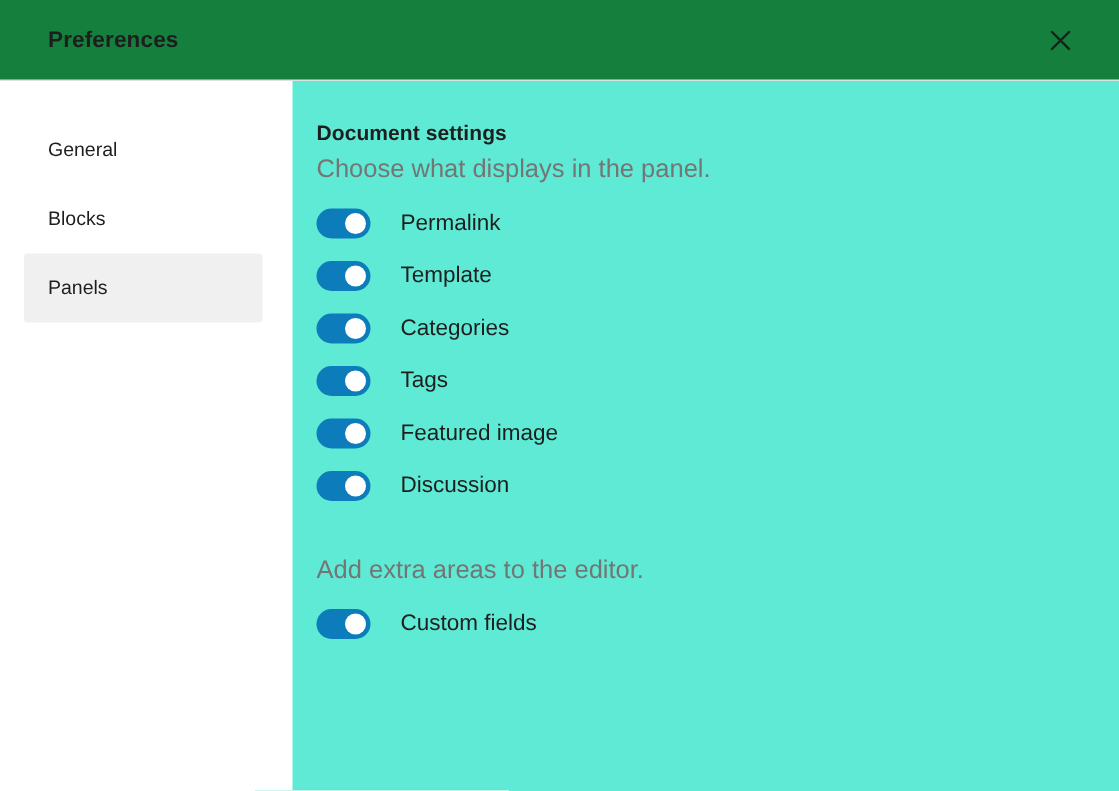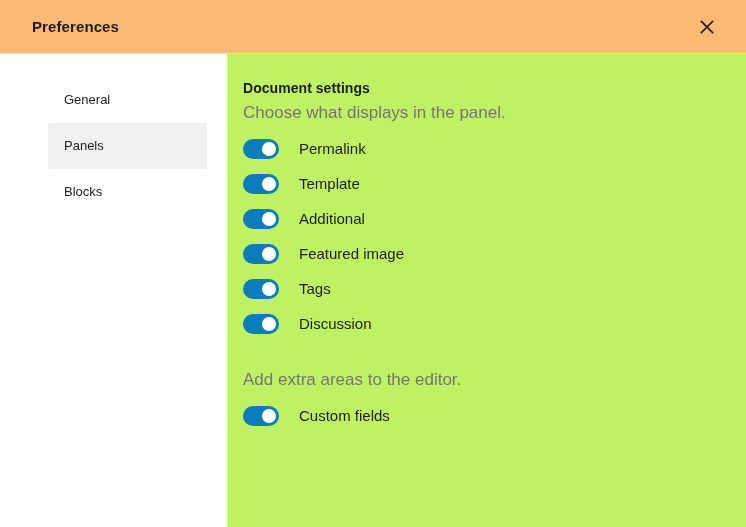--- a/index.html
+++ b/index.html
@@ -25,21 +25,21 @@
     flex-direction: column;
     overflow: hidden;
   }
 
   
   .modal-header {
     position: relative;
     height: 54px;
     flex: 0 0 54px;
     border-bottom: 1px solid #e0e0e0;
-    background: #fdba74;
+    background: #15803d;
     display: flex;
     align-items: center;
     box-sizing: border-box;
   }
   .modal-title {
     position: absolute;
     left: 32px;
     top: 17px;
     font-size: 15px;
     font-weight: 700;
@@ -64,22 +64,21 @@
     color: #1e1e1e;
   }
   .close-button svg { display: block; }
 
   
   .modal-body {
     flex: 1 1 auto;
     display: flex;
     align-items: stretch;
     min-height: 0;
-    background: #bef264;
-    margin-left: 32px;
+    background: #5eead4;
   }
 
   
   .sidebar {
     flex: 0 0 195px;
     width: 195px;
     padding-top: 23px;
     box-sizing: border-box;
     background: #ffffff;
   }
@@ -206,27 +205,27 @@
   <div class="modal-body">
 
     <nav class="sidebar">
       <ul class="sidebar-list" id="sidebar-list">
           <li>
             <button class="sidebar-item">
               <span>General</span>
             </button>
           </li>
           <li>
-            <button class="sidebar-item is-active">
-              <span>Panels</span>
+            <button class="sidebar-item">
+              <span>Blocks</span>
             </button>
           </li>
           <li>
-            <button class="sidebar-item">
-              <span>Blocks</span>
+            <button class="sidebar-item is-active">
+              <span>Panels</span>
             </button>
           </li>
         </ul>
     </nav>
 
     <div class="content">
       <div class="content-inner" id="sections-root">
           <section class="section">
             <h2 class="section-title">Document settings</h2>
             <p class="section-help">Choose what displays in the panel.</p>
@@ -240,33 +239,33 @@
               <li class="toggle-row">
                 <span class="toggle" role="switch" aria-checked="true">
                   <span class="knob"></span>
                 </span>
                 <span class="toggle-label">Template</span>
               </li>
               <li class="toggle-row">
                 <span class="toggle" role="switch" aria-checked="true">
                   <span class="knob"></span>
                 </span>
-                <span class="toggle-label">Additional</span>
+                <span class="toggle-label">Categories</span>
+              </li>
+              <li class="toggle-row">
+                <span class="toggle" role="switch" aria-checked="true">
+                  <span class="knob"></span>
+                </span>
+                <span class="toggle-label">Tags</span>
               </li>
               <li class="toggle-row">
                 <span class="toggle" role="switch" aria-checked="true">
                   <span class="knob"></span>
                 </span>
                 <span class="toggle-label">Featured image</span>
-              </li>
-              <li class="toggle-row">
-                <span class="toggle" role="switch" aria-checked="true">
-                  <span class="knob"></span>
-                </span>
-                <span class="toggle-label">Tags</span>
               </li>
               <li class="toggle-row">
                 <span class="toggle" role="switch" aria-checked="true">
                   <span class="knob"></span>
                 </span>
                 <span class="toggle-label">Discussion</span>
               </li>
             </ul>
           </section>
           <section class="section">

